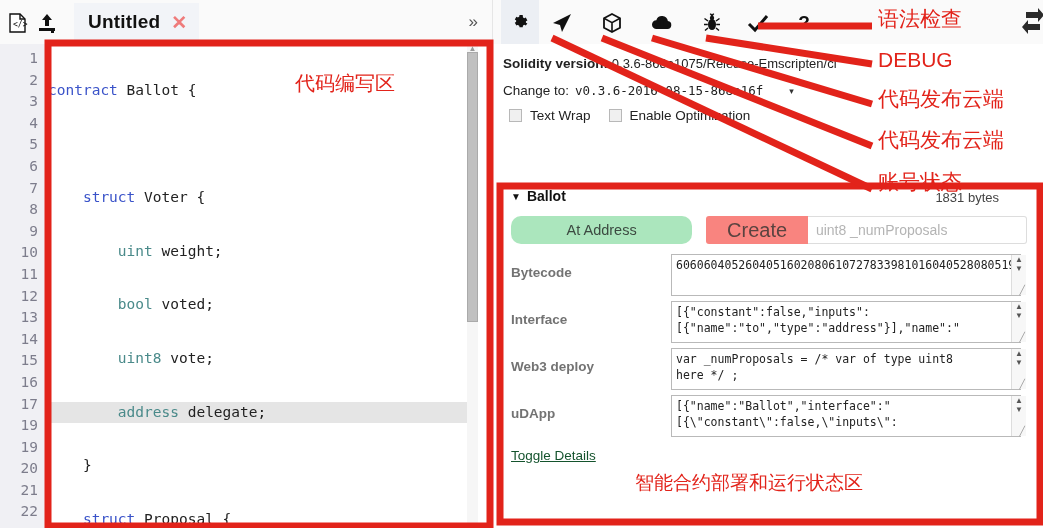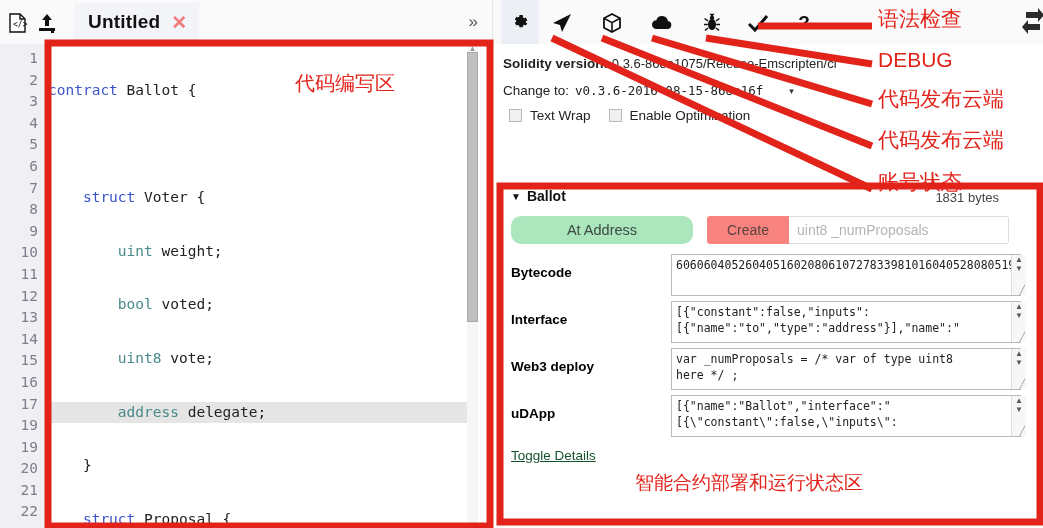--- a/index.html
+++ b/index.html
@@ -77,28 +77,28 @@
 
   
   #contract-panel{position:absolute;left:8px;top:186px;width:534px;height:332px;background:#fff;}
   #bytes-label{position:absolute;right:36px;top:4px;font-size:13px;color:#444;}
   #ballot-head{position:absolute;left:10px;top:2px;font-size:14px;font-weight:bold;color:#111;display:flex;align-items:center;gap:6px;cursor:pointer;}
   #ballot-head .tri{font-size:10px;}
 
   #btnrow{position:absolute;left:10px;top:30px;width:516px;height:28px;display:flex;align-items:center;}
   #btn-ataddress{width:182px;height:28px;background:#abe6bd;color:#3c4a41;border:none;border-radius:10px;
                  font-family:"Liberation Sans",sans-serif;font-size:14.5px;cursor:pointer;}
-  #btn-create{width:82px;height:28px;background:#f9847f;color:#5a4340;border:none;border-radius:3px 0 0 3px;
-              font-family:"Liberation Sans",sans-serif;font-size:14px;cursor:pointer;margin-left:14px;}
+  #btn-create{width:102px;height:28px;background:#f9847f;color:#5a4340;border:none;border-radius:3px 0 0 3px;
+              font-family:"Liberation Sans",sans-serif;font-size:20px;cursor:pointer;margin-left:14px;}
   #inp-numproposals{width:220px;height:28px;box-sizing:border-box;border:1px solid #ddd;border-left:none;border-radius:0 3px 3px 0;
                     padding:0 8px;font-family:"Liberation Sans",sans-serif;font-size:14px;color:#333;outline:none;}
   #inp-numproposals::placeholder{color:#b4b4b4;}
 
   .field{position:absolute;left:10px;width:516px;height:42px;}
-  .field .flabel{position:absolute;left:0;top:11px;font-size:13.5px;font-weight:bold;color:#000000;}
+  .field .flabel{position:absolute;left:0;top:11px;font-size:13.5px;font-weight:bold;color:#737373;}
   .field .ta{position:absolute;left:160px;top:0;width:350px;height:42px;box-sizing:border-box;
              border:1px solid #b9b9b9;background:#fff;resize:none;overflow:hidden;
              font-family:"DejaVu Sans Mono", monospace;font-size:11.5px;line-height:16px;color:#222;padding:2px 16px 2px 4px;white-space:pre;}
   .field .spin{position:absolute;right:1px;top:1px;width:14px;height:40px;background:#f7f7f7;border-left:1px solid #ddd;}
   .field .spin .up,.field .spin .dn{font-size:8px;color:#555;text-align:center;line-height:9px;}
   .field .grip{position:absolute;right:2px;bottom:1px;font-size:9px;color:#999;line-height:1;}
   #f-bytecode{top:68px;}
   #f-interface{top:115px;}
   #f-web3{top:162px;}
   #f-udapp{top:209px;}

